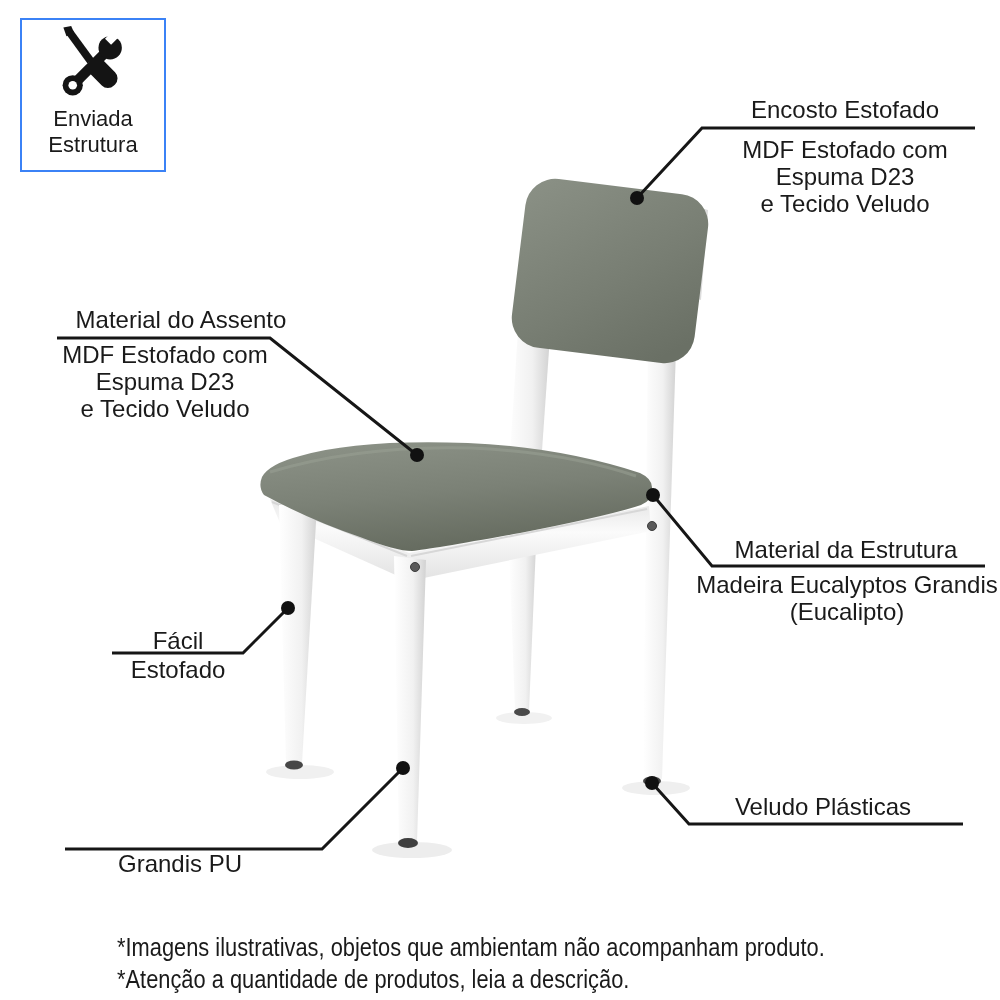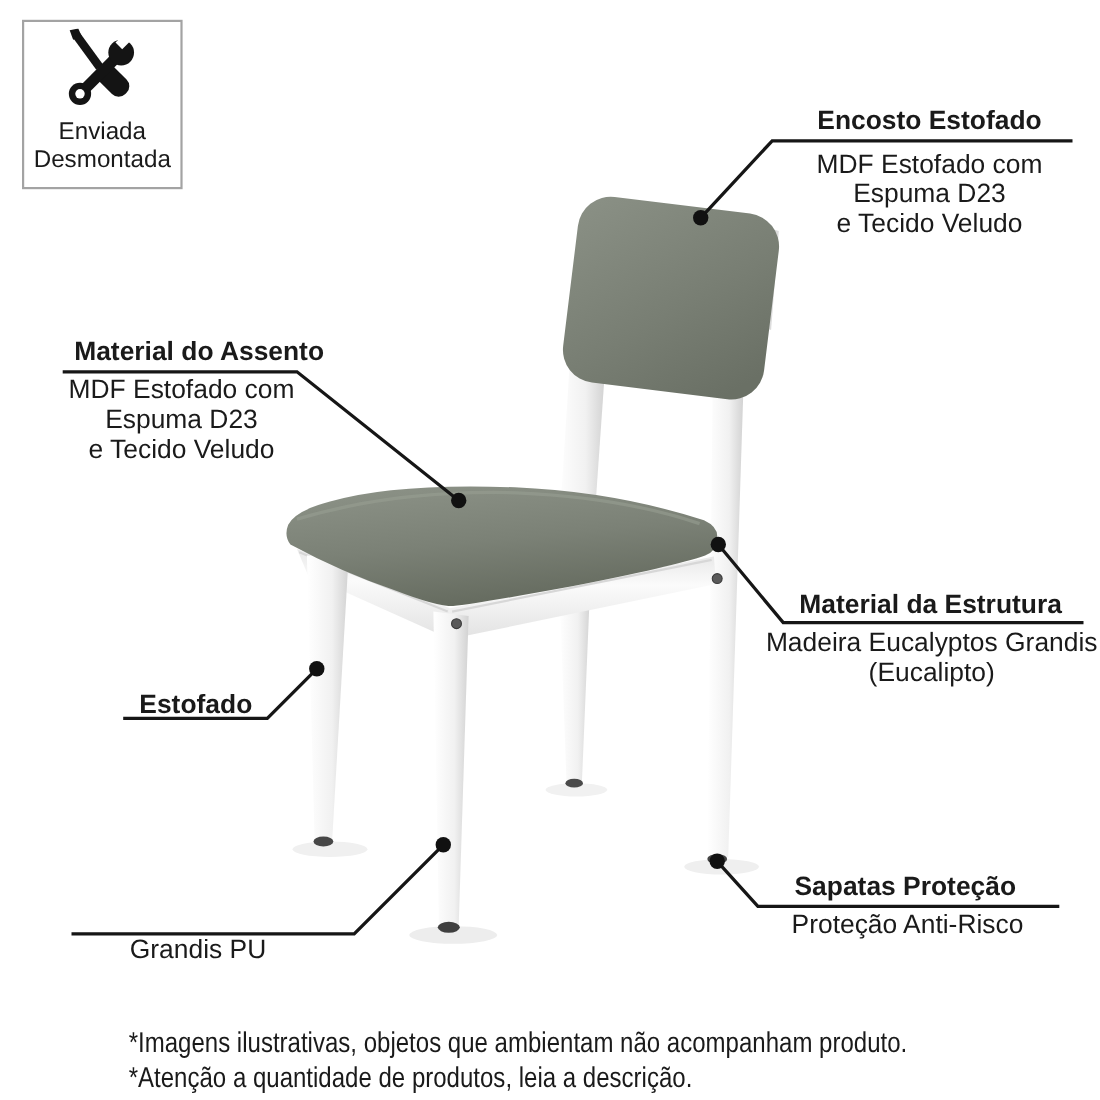--- a/index.html
+++ b/index.html
@@ -2,25 +2,25 @@
 <html><head>
 <meta charset="utf-8">
 <style>
   html,body{margin:0;padding:0;background:#fff;}
   .stage{
     position:relative;width:1000px;height:1000px;background:#ffffff;
     font-family:"Liberation Sans", sans-serif;color:#1a1a1a;overflow:hidden;
   }
   .stage svg{position:absolute;left:0;top:0;}
   .txt{position:absolute;text-align:center;white-space:nowrap;}
-  .callout-title{font-weight:bold;font-size:24px;line-height:26px;}
+  .callout-title{font-weight:normal;font-size:24px;line-height:26px;}
   .callout-body{font-size:24px;line-height:27px;font-weight:normal;}
   .badge{
     position:absolute;left:20px;top:18px;width:142px;height:150px;
-    border:2px solid #a3a3a3;background:#fff;
+    border:2px solid #3b82f6;background:#fff;
     display:flex;flex-direction:column;align-items:center;
   }
   .badge-text{font-size:22px;line-height:26px;text-align:center;margin-top:2px;}
   .footnote{
     position:absolute;left:117px;font-size:26px;line-height:32px;
     transform:scaleX(0.84);transform-origin:left center;white-space:nowrap;
   }
 </style>
 </head>
 <body>
@@ -136,21 +136,21 @@
 
         <circle cx="24" cy="76" r="13"></circle>
         <circle cx="24" cy="76" r="5.5" fill="#ffffff"></circle>
         <line x1="30" y1="70" x2="66" y2="34" stroke="#141414" stroke-width="13"></line>
         <circle cx="72" cy="28" r="15"></circle>
         <rect x="73" y="-2" width="11" height="26" fill="#ffffff" transform="rotate(45 78.5 11)"></rect>
       </g>
     </svg>
     <div class="badge-text">
       <div>Enviada</div>
-      <div>Desmontada</div>
+      <div>Estrutura</div>
     </div>
   </div>
 
   <div class="txt callout-title" style="left:690px;top:97px;width:310px">Encosto Estofado</div>
   <div class="txt callout-body" style="left:690px;top:136px;width:310px">
     <div>MDF Estofado com</div>
     <div>Espuma D23</div>
     <div>e Tecido Veludo</div>
   </div>
 
@@ -161,24 +161,24 @@
     <div>e Tecido Veludo</div>
   </div>
 
   <div class="txt callout-title" style="left:690px;top:537px;width:312px">Material da Estrutura</div>
   <div class="txt callout-body" style="left:687px;top:571px;width:320px">
     <div>Madeira Eucalyptos Grandis</div>
     <div>(Eucalipto)</div>
   </div>
 
   <div class="txt callout-title" style="left:28px;top:626px;width:300px;line-height:29px">
+    <div>Fácil</div>
     <div>Estofado</div>
   </div>
 
   <div class="txt callout-body" style="left:30px;top:850px;width:300px">Grandis PU</div>
 
-  <div class="txt callout-title" style="left:673px;top:794px;width:300px">Sapatas Proteção</div>
-  <div class="txt callout-body" style="left:675px;top:827px;width:300px">Proteção Anti-Risco</div>
+  <div class="txt callout-title" style="left:673px;top:794px;width:300px">Veludo Plásticas</div>
 
   <div class="footnote" style="top:931px">*Imagens ilustrativas, objetos que ambientam não acompanham produto.</div>
   <div class="footnote" style="top:963px">*Atenção a quantidade de produtos, leia a descrição.</div>
 
 </div>
 
 </body></html>

